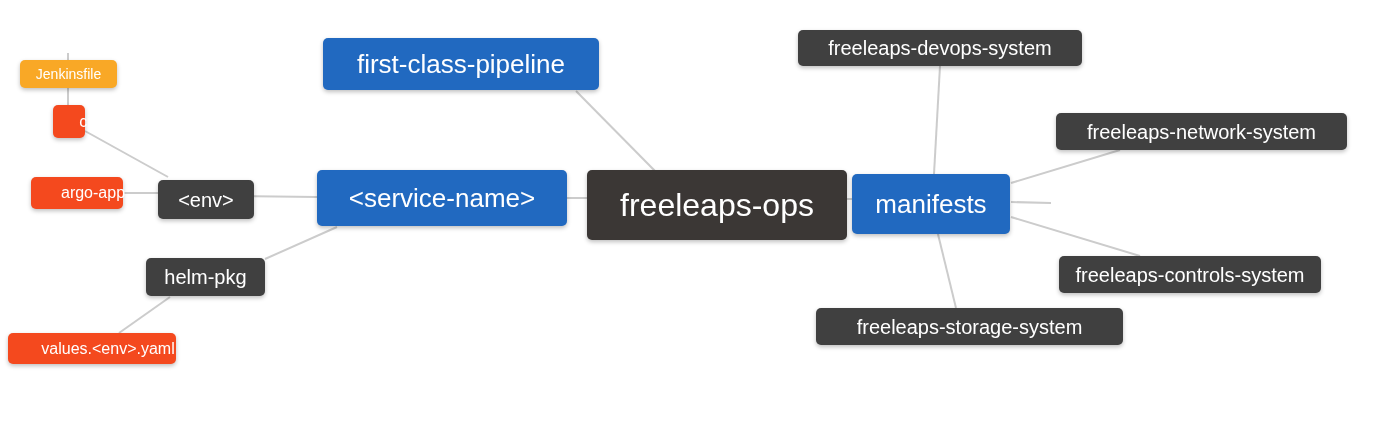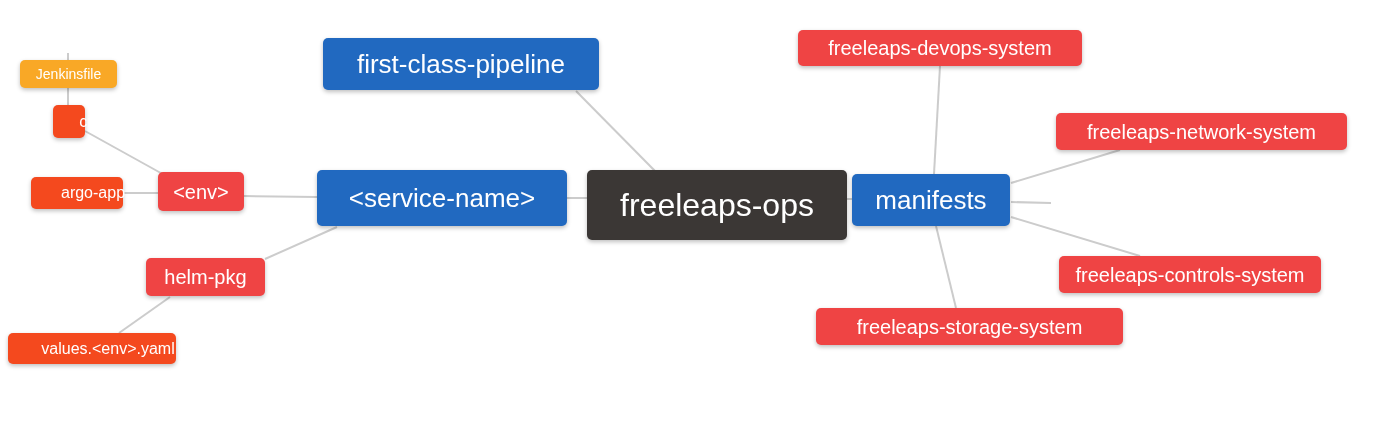--- a/index.html
+++ b/index.html
@@ -25,35 +25,35 @@
     color: #ffffff;
     border-radius: 5px;
     box-shadow: 0 2px 4px rgba(0,0,0,0.25);
     white-space: nowrap;
     box-sizing: border-box;
     cursor: pointer;
     line-height: 1;
   }
   .node.orange { background: #f9a826; margin-top: 35px; }
   .node.red    { background: #f4491e; padding-left: 32px; }
-  .node.green  { background: #ef4444; }
+  .node.green  { background: #404040; }
   .node.blue   { background: #2169c0; }
   .node.dark   { background: #3b3735; }
 
   
   #n-jenkinsfile { left: 20px;  top: 25px;  width: 97px;  height: 28px; font-size: 14px; }
   #n-ci          { left: 53px;  top: 105px; width: 32px;  height: 33px; font-size: 16px; }
   #n-argo-app    { left: 31px;  top: 177px; width: 92px;  height: 32px; font-size: 16px; }
-  #n-env         { left: 158px; top: 172px; width: 86px;  height: 39px; font-size: 20px; }
+  #n-env         { left: 158px; top: 180px; width: 96px;  height: 39px; font-size: 20px; }
   #n-helm-pkg    { left: 146px; top: 258px; width: 119px; height: 38px; font-size: 20px; }
   #n-values      { left: 8px;   top: 333px; width: 168px; height: 31px; font-size: 16px; }
   #n-pipeline    { left: 315px; top: 38px;  width: 276px; height: 52px; font-size: 26px; margin-left: 8px; }
   #n-service     { left: 317px; top: 170px; width: 250px; height: 56px; font-size: 26px; }
   #n-ops         { left: 587px; top: 170px; width: 260px; height: 70px; font-size: 32px; }
-  #n-manifests   { left: 852px; top: 174px; width: 158px; height: 52px; font-size: 26px; text-align: center; }
+  #n-manifests   { left: 852px; top: 174px; width: 158px; height: 60px; font-size: 26px; text-align: center; }
   #n-devops      { left: 798px; top: 30px;  width: 284px; height: 36px; font-size: 20px; }
   #n-network     { left: 1056px; top: 113px; width: 291px; height: 37px; font-size: 20px; }
   #n-monitoring  { left: 1051px; top: 185px; width: 322px; height: 38px; font-size: 20px; }
   #n-controls    { left: 1059px; top: 256px; width: 262px; height: 37px; font-size: 20px; }
   #n-storage     { left: 816px;  top: 308px; width: 307px; height: 37px; font-size: 20px; }
 </style>
 </head>
 <body>
 
 <div class="canvas">

